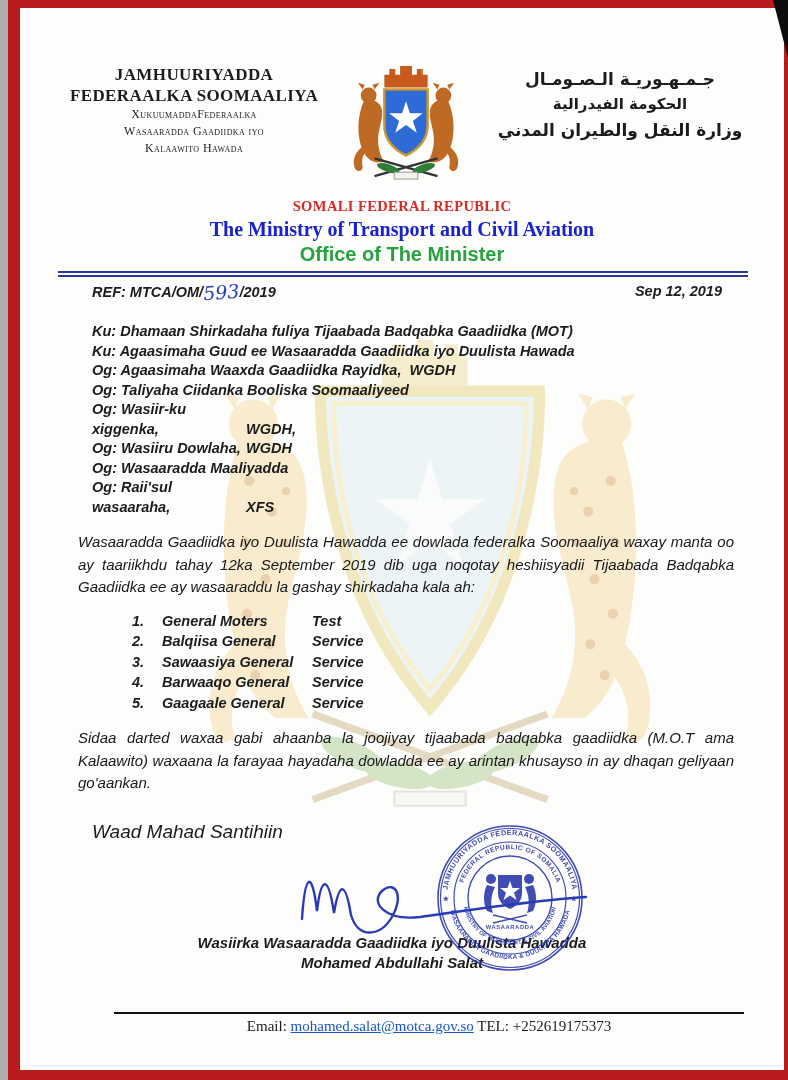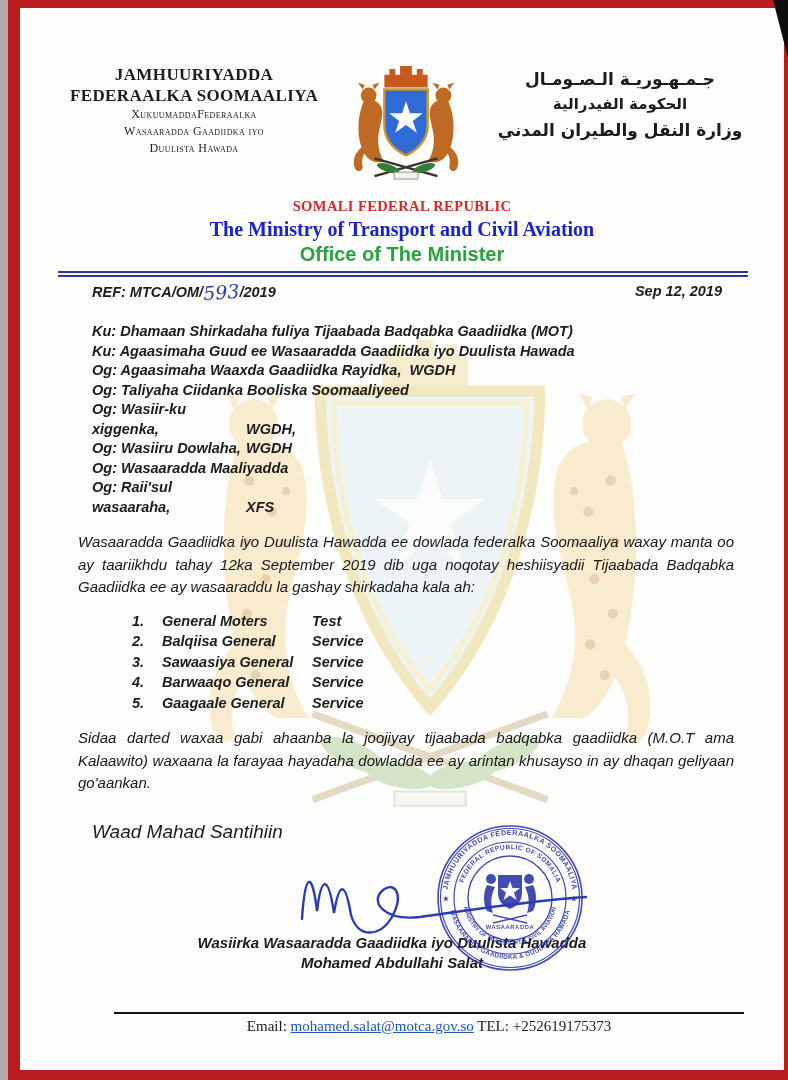--- a/index.html
+++ b/index.html
@@ -134,21 +134,21 @@
     </svg>
 
     <div class="content">
 
       <div class="lh">
         <div class="lh-left">
           <div class="big">JAMHUURIYADDA</div>
           <div class="big">FEDERAALKA SOOMAALIYA</div>
           <div class="small">XukuumaddaFederaalka</div>
           <div class="small">Wasaaradda Gaadiidka iyo</div>
-          <div class="small">Duulista Hawada</div>
+          <div class="small">Kalaawito Hawada</div>
         </div>
 
         <div class="lh-emblem">
           <svg viewBox="0 0 120 128" width="118" height="126">
 
             <path d="M38,28 v-13 h5 v-6 h6 v6 h5 v-9 h12 v9 h5 v-6 h6 v6 h5 v13 z" fill="#c75a1c"></path>
 
             <path d="M38,30 h44 v36 c0,15 -10,25 -22,31 c-12,-6 -22,-16 -22,-31 z" fill="#2e6bd6" stroke="#c8952f" stroke-width="2.5"></path>
             <polygon points="60,42 64,54 77,54 67,62 71,74 60,66 49,74 53,62 43,54 56,54" fill="#ffffff"></polygon>
 

